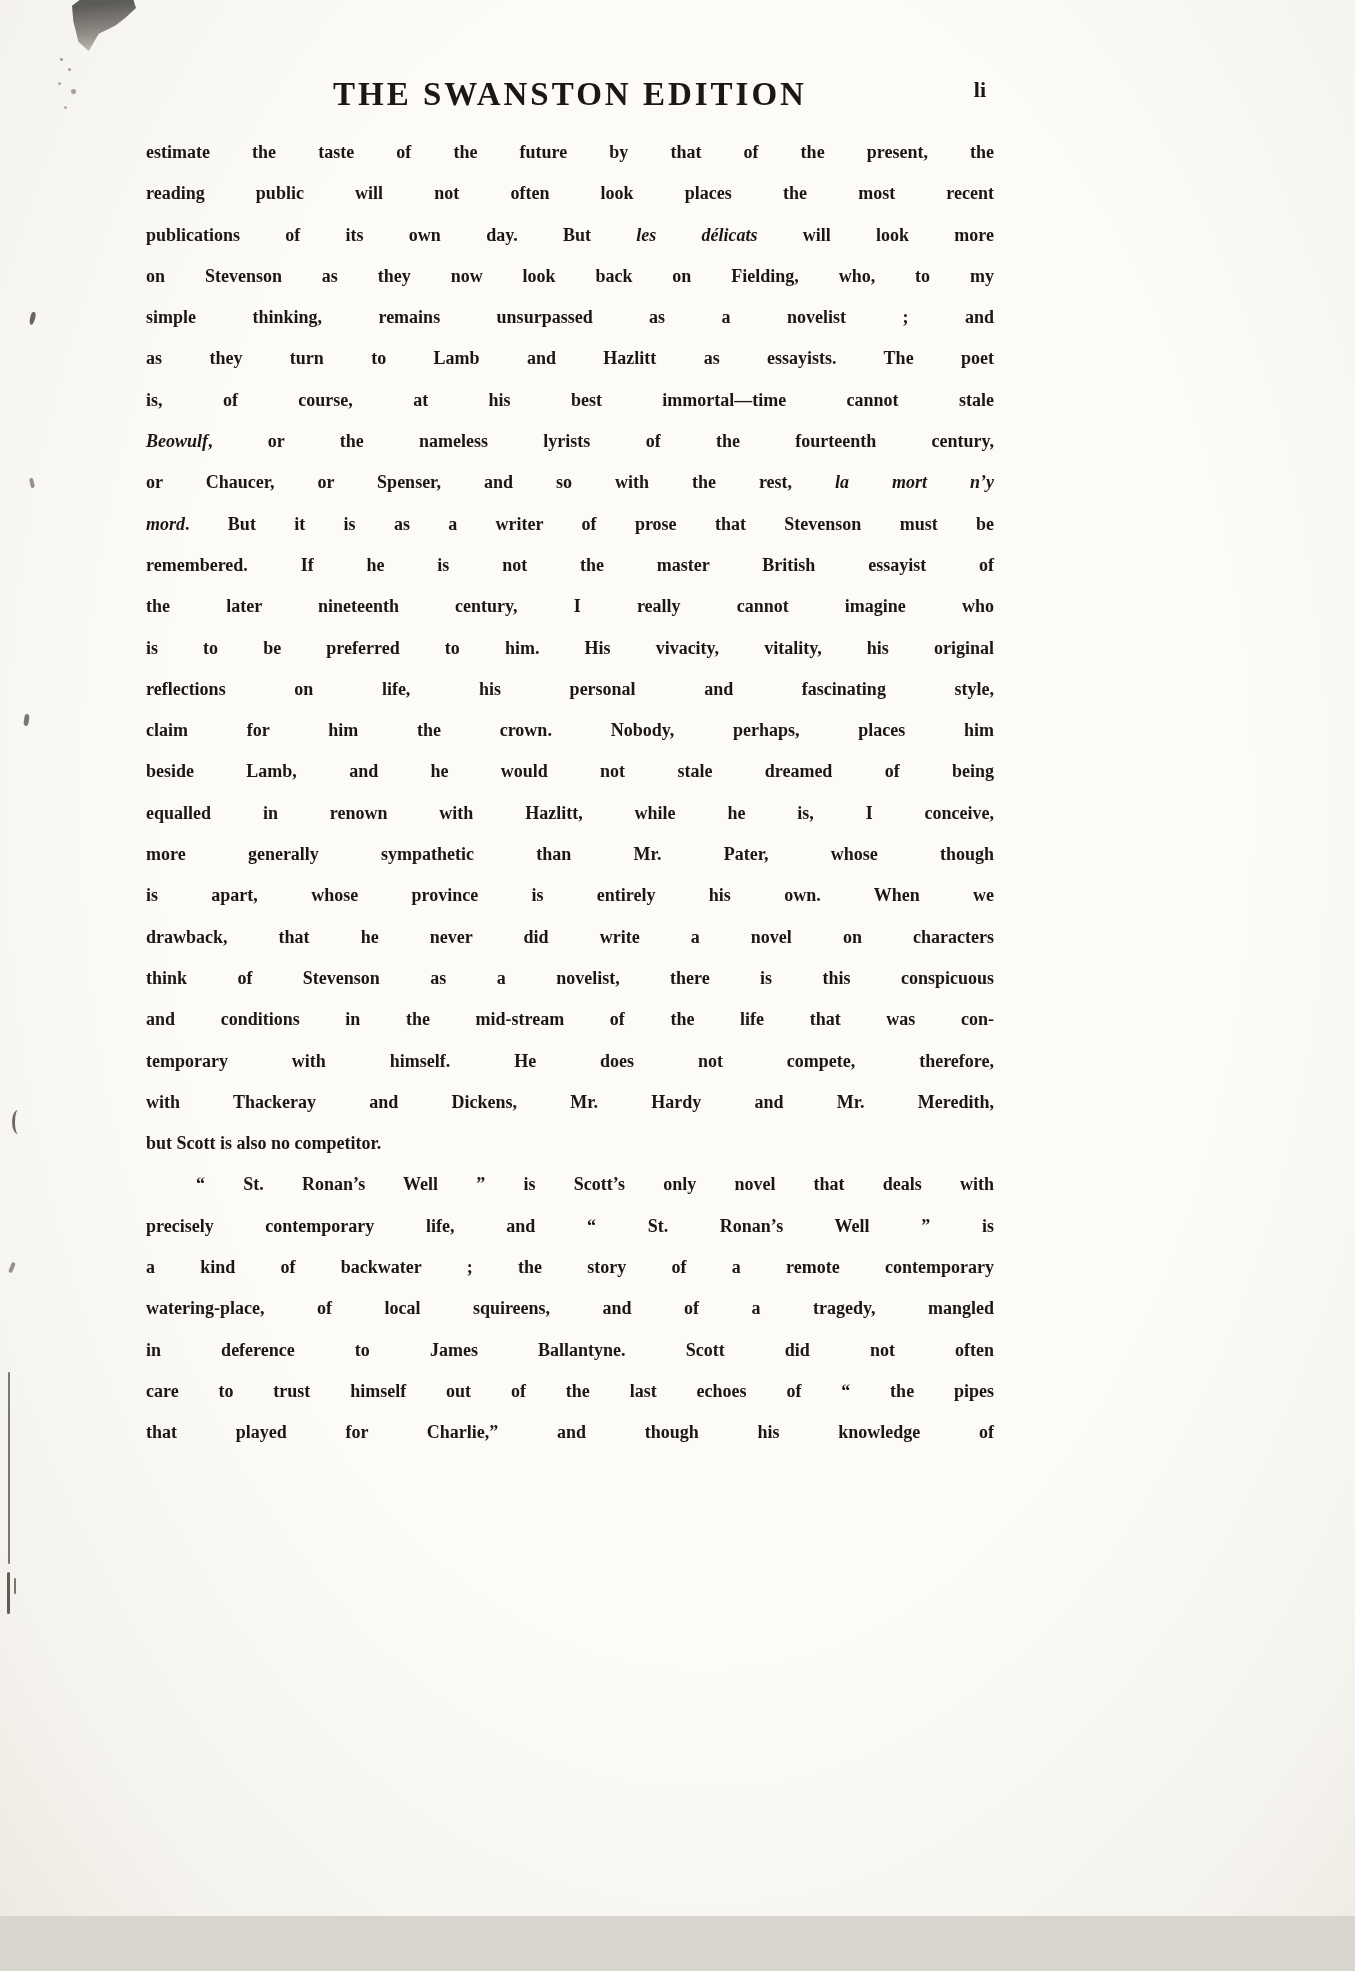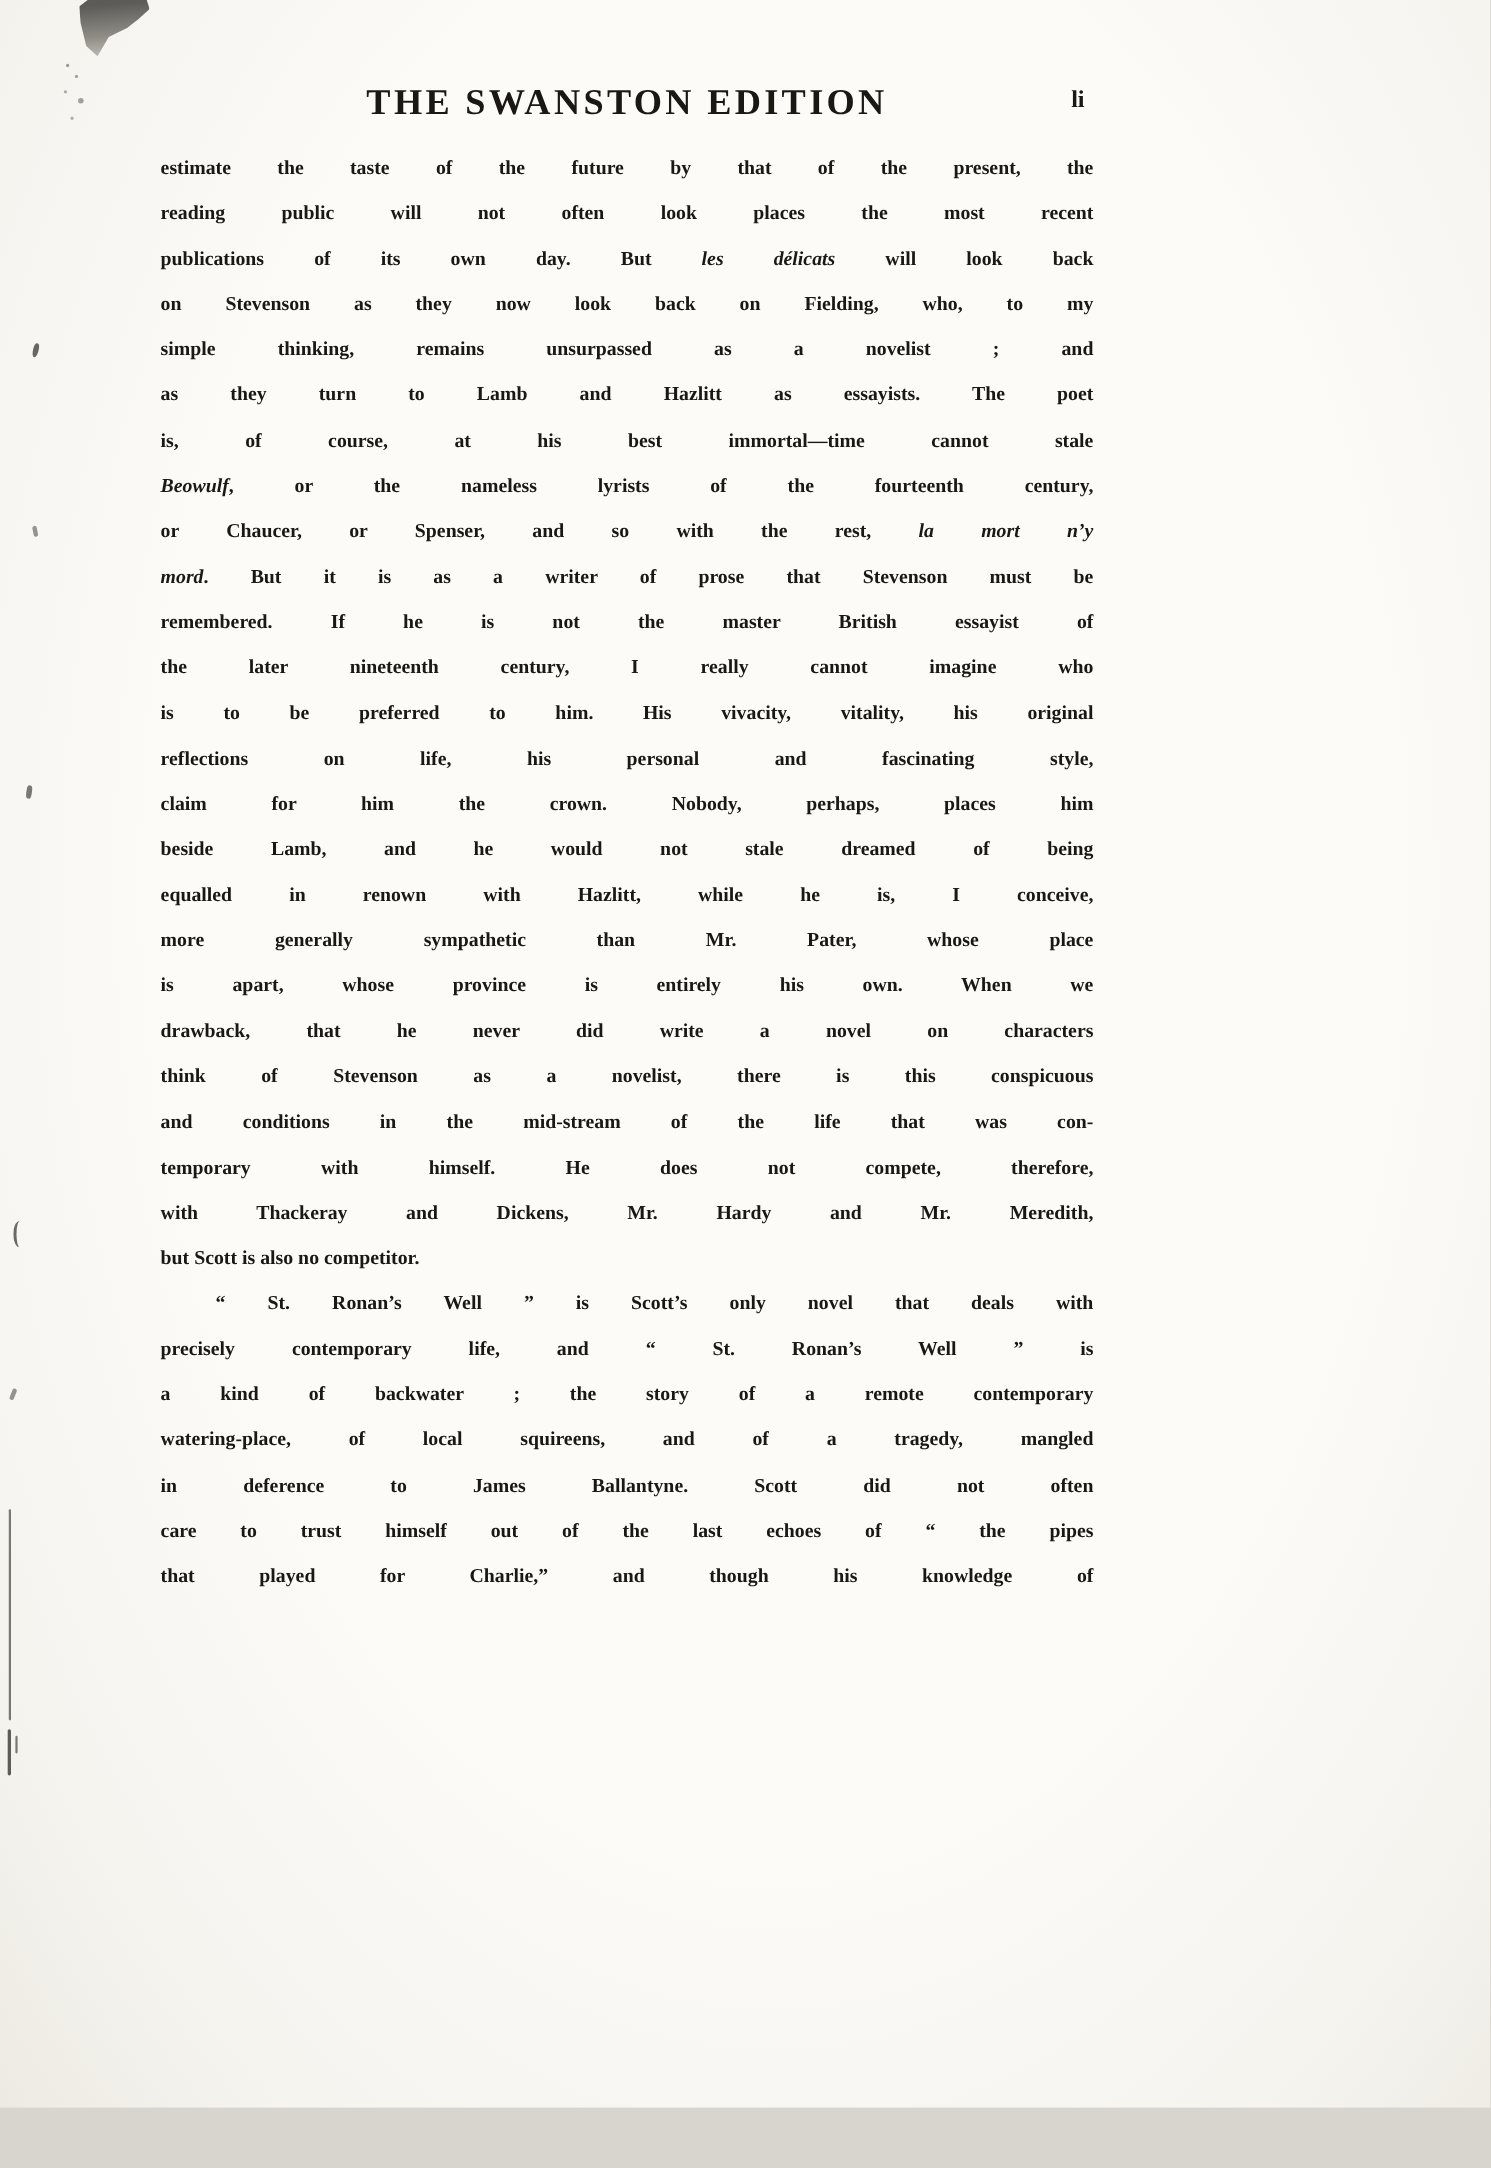--- a/index.html
+++ b/index.html
@@ -107,36 +107,36 @@
   <div class="artifact mark mark-6"></div>
 
   <header class="page-header">
     <div class="running-title">THE SWANSTON EDITION</div>
     <div class="page-number">li</div>
   </header>
 
   <main class="text-block">
       <div class="line"><span>estimate the taste of the future by that of the present, the</span></div>
       <div class="line"><span>reading public will not often look places the most recent</span></div>
-      <div class="line"><span>publications of its own day.  But </span><span class="it">les délicats</span><span> will look back</span></div>
+      <div class="line"><span>publications of its own day.  But </span><span class="it">les délicats</span><span> will look more</span></div>
       <div class="line"><span>on Stevenson as they now look back on Fielding, who, to my</span></div>
       <div class="line"><span>simple thinking, remains unsurpassed as a novelist ;  and</span></div>
       <div class="line"><span>as they turn to Lamb and Hazlitt as essayists.  The poet</span></div>
       <div class="line"><span>is, of course, at his best immortal—time cannot stale</span></div>
       <div class="line"><span class="it">Beowulf</span><span>, or the nameless lyrists of the fourteenth century,</span></div>
       <div class="line"><span>or Chaucer, or Spenser, and so with the rest, </span><span class="it">la mort n’y</span></div>
       <div class="line"><span class="it">mord</span><span>.  But it is as a writer of prose that Stevenson must be</span></div>
       <div class="line"><span>remembered.  If he is not the master British essayist of</span></div>
       <div class="line"><span>the later nineteenth century, I really cannot imagine who</span></div>
       <div class="line"><span>is to be preferred to him.  His vivacity, vitality, his original</span></div>
       <div class="line"><span>reflections on life, his personal and fascinating style,</span></div>
       <div class="line"><span>claim for him the crown.  Nobody, perhaps, places him</span></div>
       <div class="line"><span>beside Lamb, and he would not stale dreamed of being</span></div>
       <div class="line"><span>equalled in renown with Hazlitt, while he is, I conceive,</span></div>
-      <div class="line"><span>more generally sympathetic than Mr. Pater, whose place</span></div>
+      <div class="line"><span>more generally sympathetic than Mr. Pater, whose though</span></div>
       <div class="line"><span>is apart, whose province is entirely his own.  When we</span></div>
       <div class="line"><span>drawback, that he never did write a novel on characters</span></div>
       <div class="line"><span>think of Stevenson as a novelist, there is this conspicuous</span></div>
       <div class="line"><span>and conditions in the mid-stream of the life that was con-</span></div>
       <div class="line"><span>temporary with himself.  He does not compete, therefore,</span></div>
       <div class="line"><span>with Thackeray and Dickens, Mr. Hardy and Mr. Meredith,</span></div>
       <div class="line para-end"><span>but Scott is also no competitor.</span></div>
       <div class="line indent"><span>“ St. Ronan’s Well ” is Scott’s only novel that deals with</span></div>
       <div class="line"><span>precisely contemporary life, and “ St. Ronan’s Well ” is</span></div>
       <div class="line"><span>a kind of backwater ;  the story of a remote contemporary</span></div>

